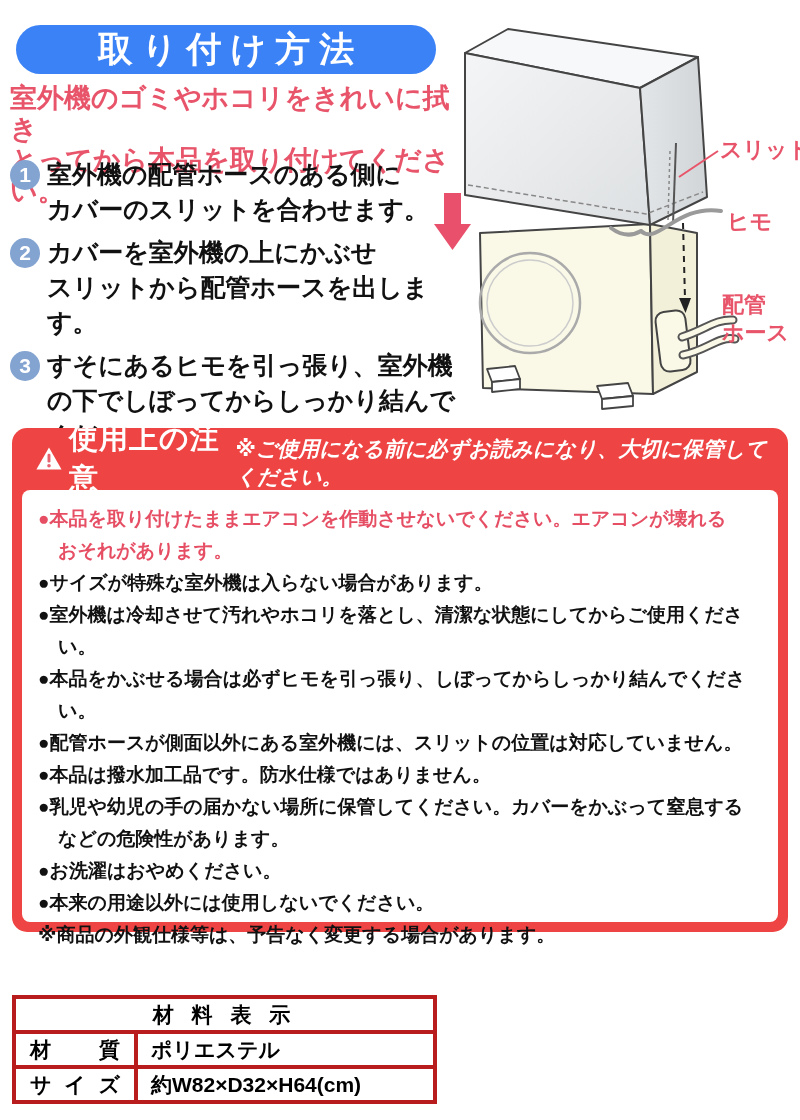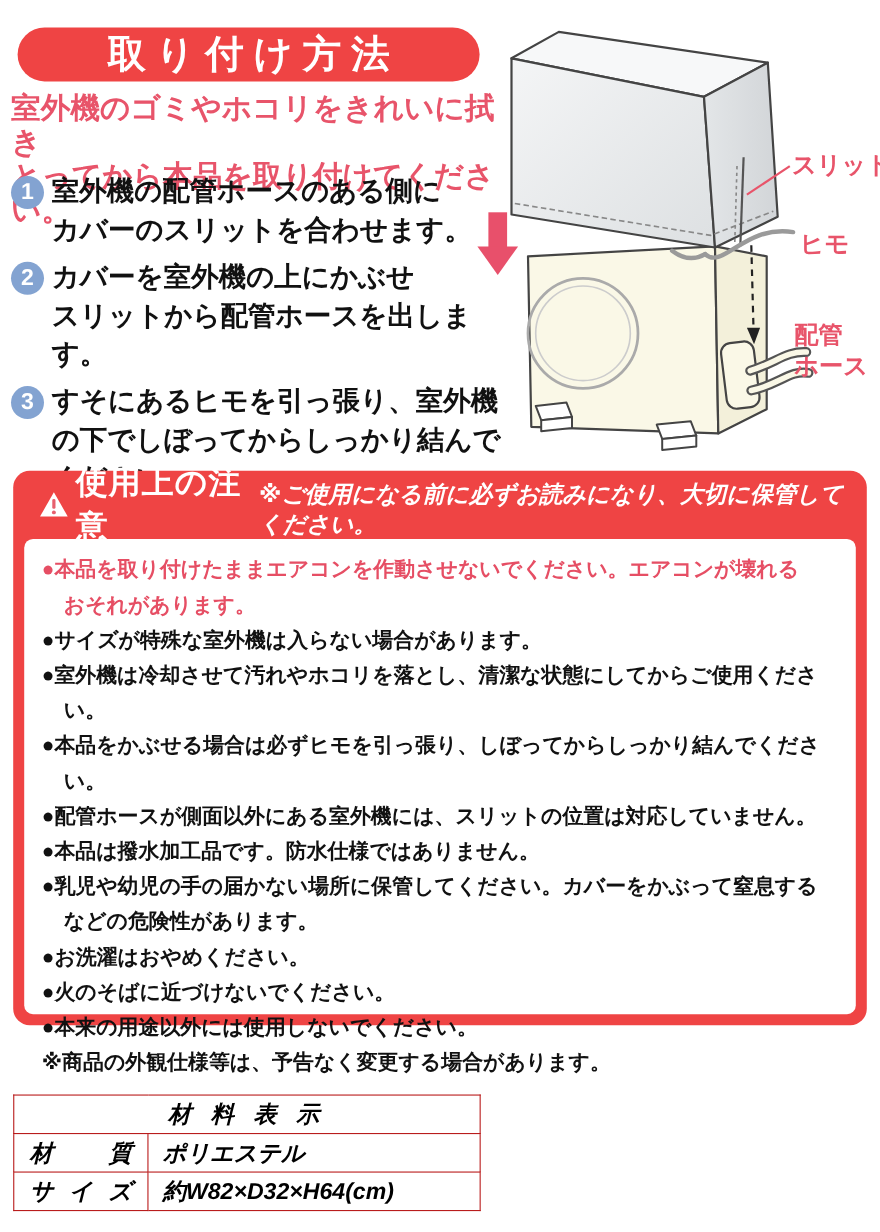--- a/index.html
+++ b/index.html
@@ -4,21 +4,21 @@
 <style>
   * { margin:0; padding:0; box-sizing:border-box; }
   html,body { background:#fff; }
   #page {
     position:relative; width:800px; height:1120px; background:#ffffff;
     font-family:"Liberation Sans","DejaVu Sans",sans-serif; overflow:hidden;
   }
   
   .banner {
     position:absolute; left:16px; top:25px; width:420px; height:49px;
-    background:#ef4444; border-radius:25px;
+    background:#3b82f6; border-radius:25px;
     display:flex; align-items:center; justify-content:center;
     color:#ffffff; font-size:35px; font-weight:bold; letter-spacing:9px;
     padding-left:9px;
   }
   
   .intro {
     position:absolute; left:10px; top:83px; width:452px;
     color:#e8546a; font-size:27px; font-weight:bold; line-height:31px;
     white-space:pre-line;
   }
@@ -56,21 +56,21 @@
   .notice-list li {
     font-size:19px; font-weight:bold; color:#111; line-height:32px;
     padding-left:20px; text-indent:-20px; white-space:pre-line;
   }
   .notice-list li.em { color:#e64e64; }
   
   .materials {
     position:absolute; left:12px; top:995px; width:425px;
     border-collapse:collapse; font-size:21px; color:#000;
   }
-  .materials th, .materials td { border:1px solid #b91c1c; height:35px; font-weight:bold;font-style:italic; }
+  .materials th, .materials td { border:4px solid #b91c1c; height:35px; font-weight:bold; }
   .materials th { text-align:center; letter-spacing:6px; font-weight:bold; }
   .materials td.lbl { width:122px; padding:0 14px; text-align:justify; text-align-last:justify; }
   .materials td.val { padding:0 13px; text-align:left; }
 </style>
 </head>
 <body>
 
 <div id="page">
 
   <div class="banner">
@@ -181,21 +181,20 @@
         <li class="em">●本品を取り付けたままエアコンを作動させないでください。エアコンが壊れる
 おそれがあります。</li>
         <li>●サイズが特殊な室外機は入らない場合があります。</li>
         <li>●室外機は冷却させて汚れやホコリを落とし、清潔な状態にしてからご使用ください。</li>
         <li>●本品をかぶせる場合は必ずヒモを引っ張り、しぼってからしっかり結んでください。</li>
         <li>●配管ホースが側面以外にある室外機には、スリットの位置は対応していません。</li>
         <li>●本品は撥水加工品です。防水仕様ではありません。</li>
         <li>●乳児や幼児の手の届かない場所に保管してください。カバーをかぶって窒息する
 などの危険性があります。</li>
         <li>●お洗濯はおやめください。</li>
-        <li>●火のそばに近づけないでください。</li>
         <li>●本来の用途以外には使用しないでください。</li>
         <li>※商品の外観仕様等は、予告なく変更する場合があります。</li>
       </ul>
     </div>
   </div>
 
   <table class="materials">
     <tbody>
         <tr>
       <th colspan="2">材 料 表 示</th>

